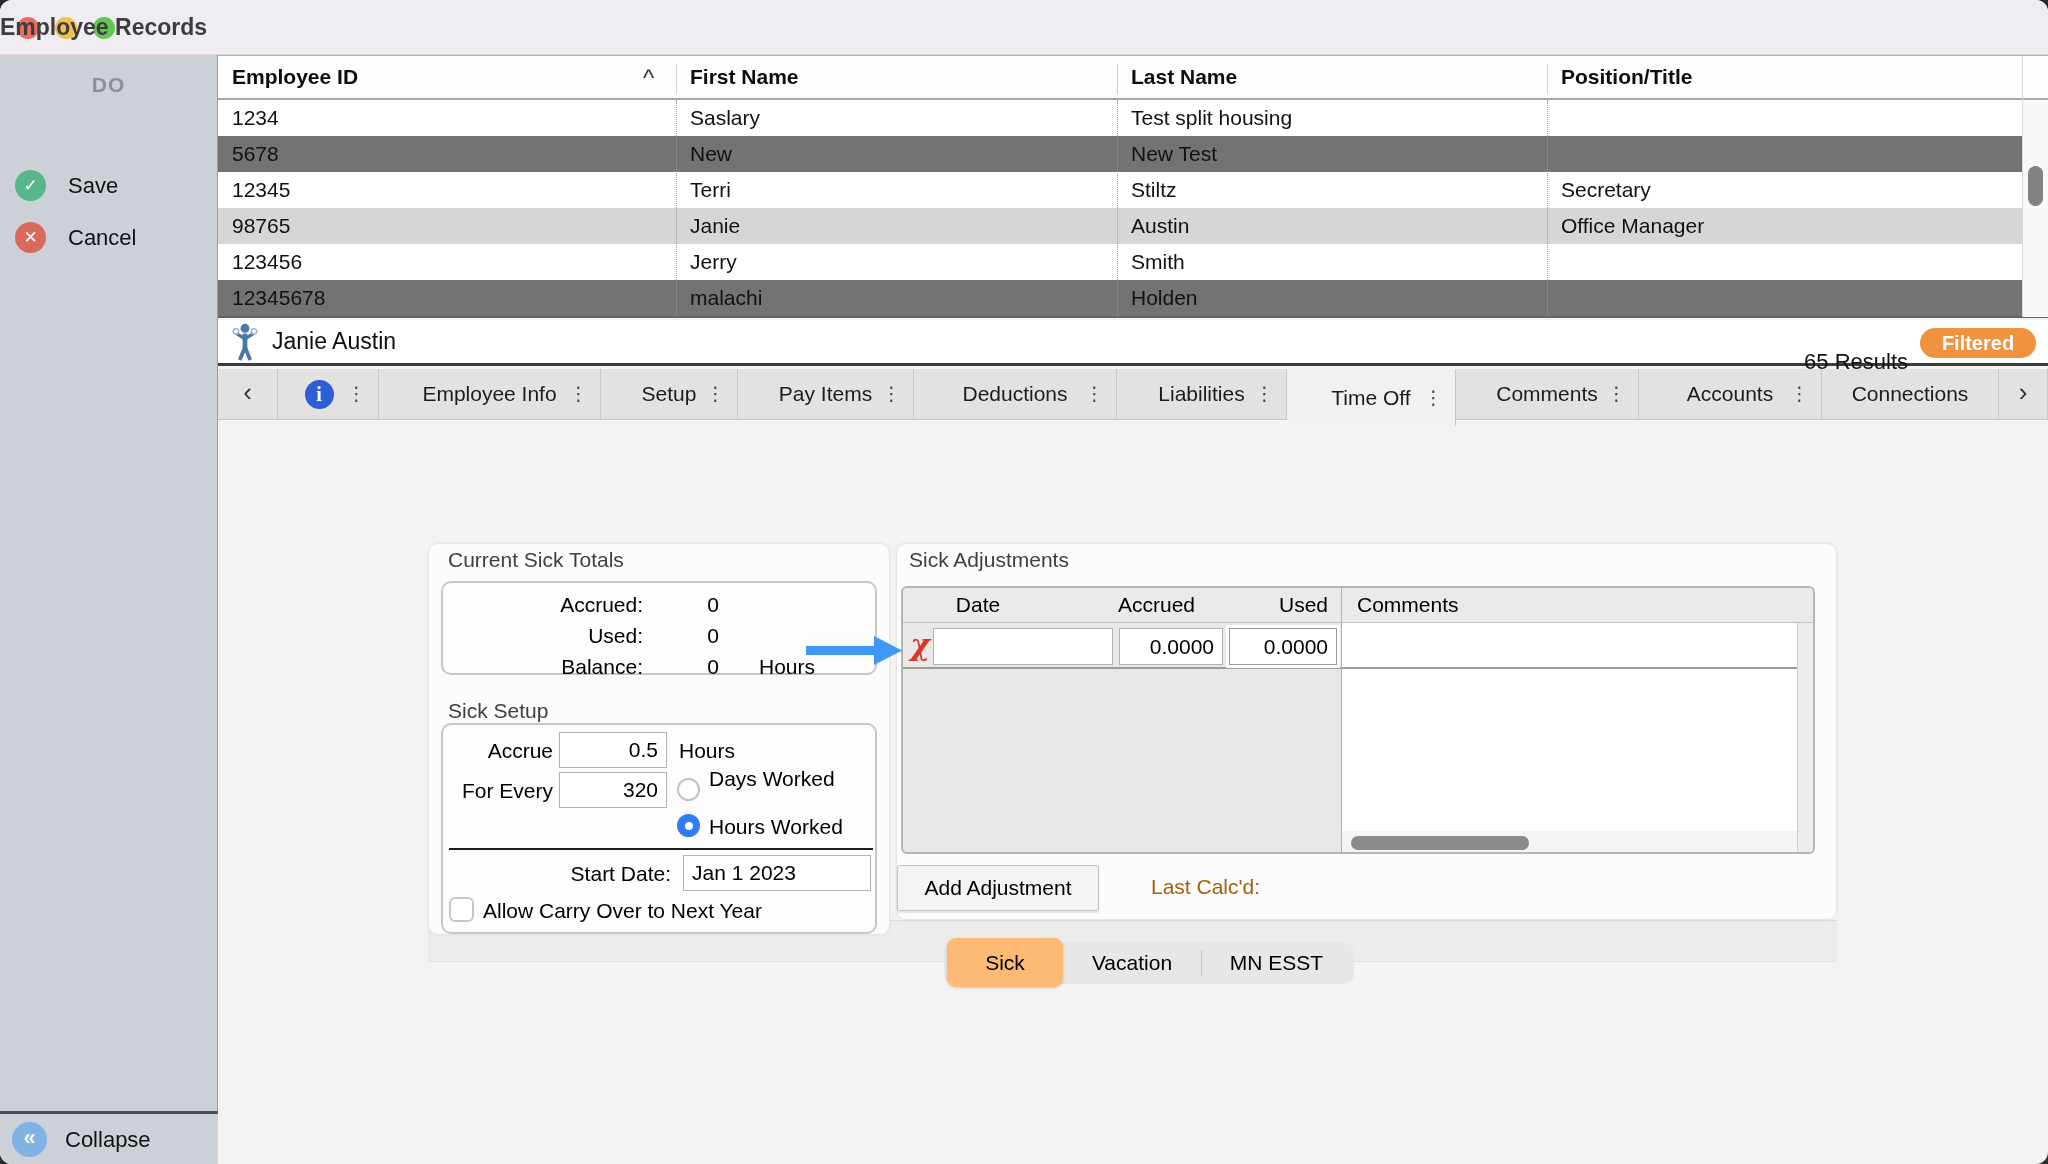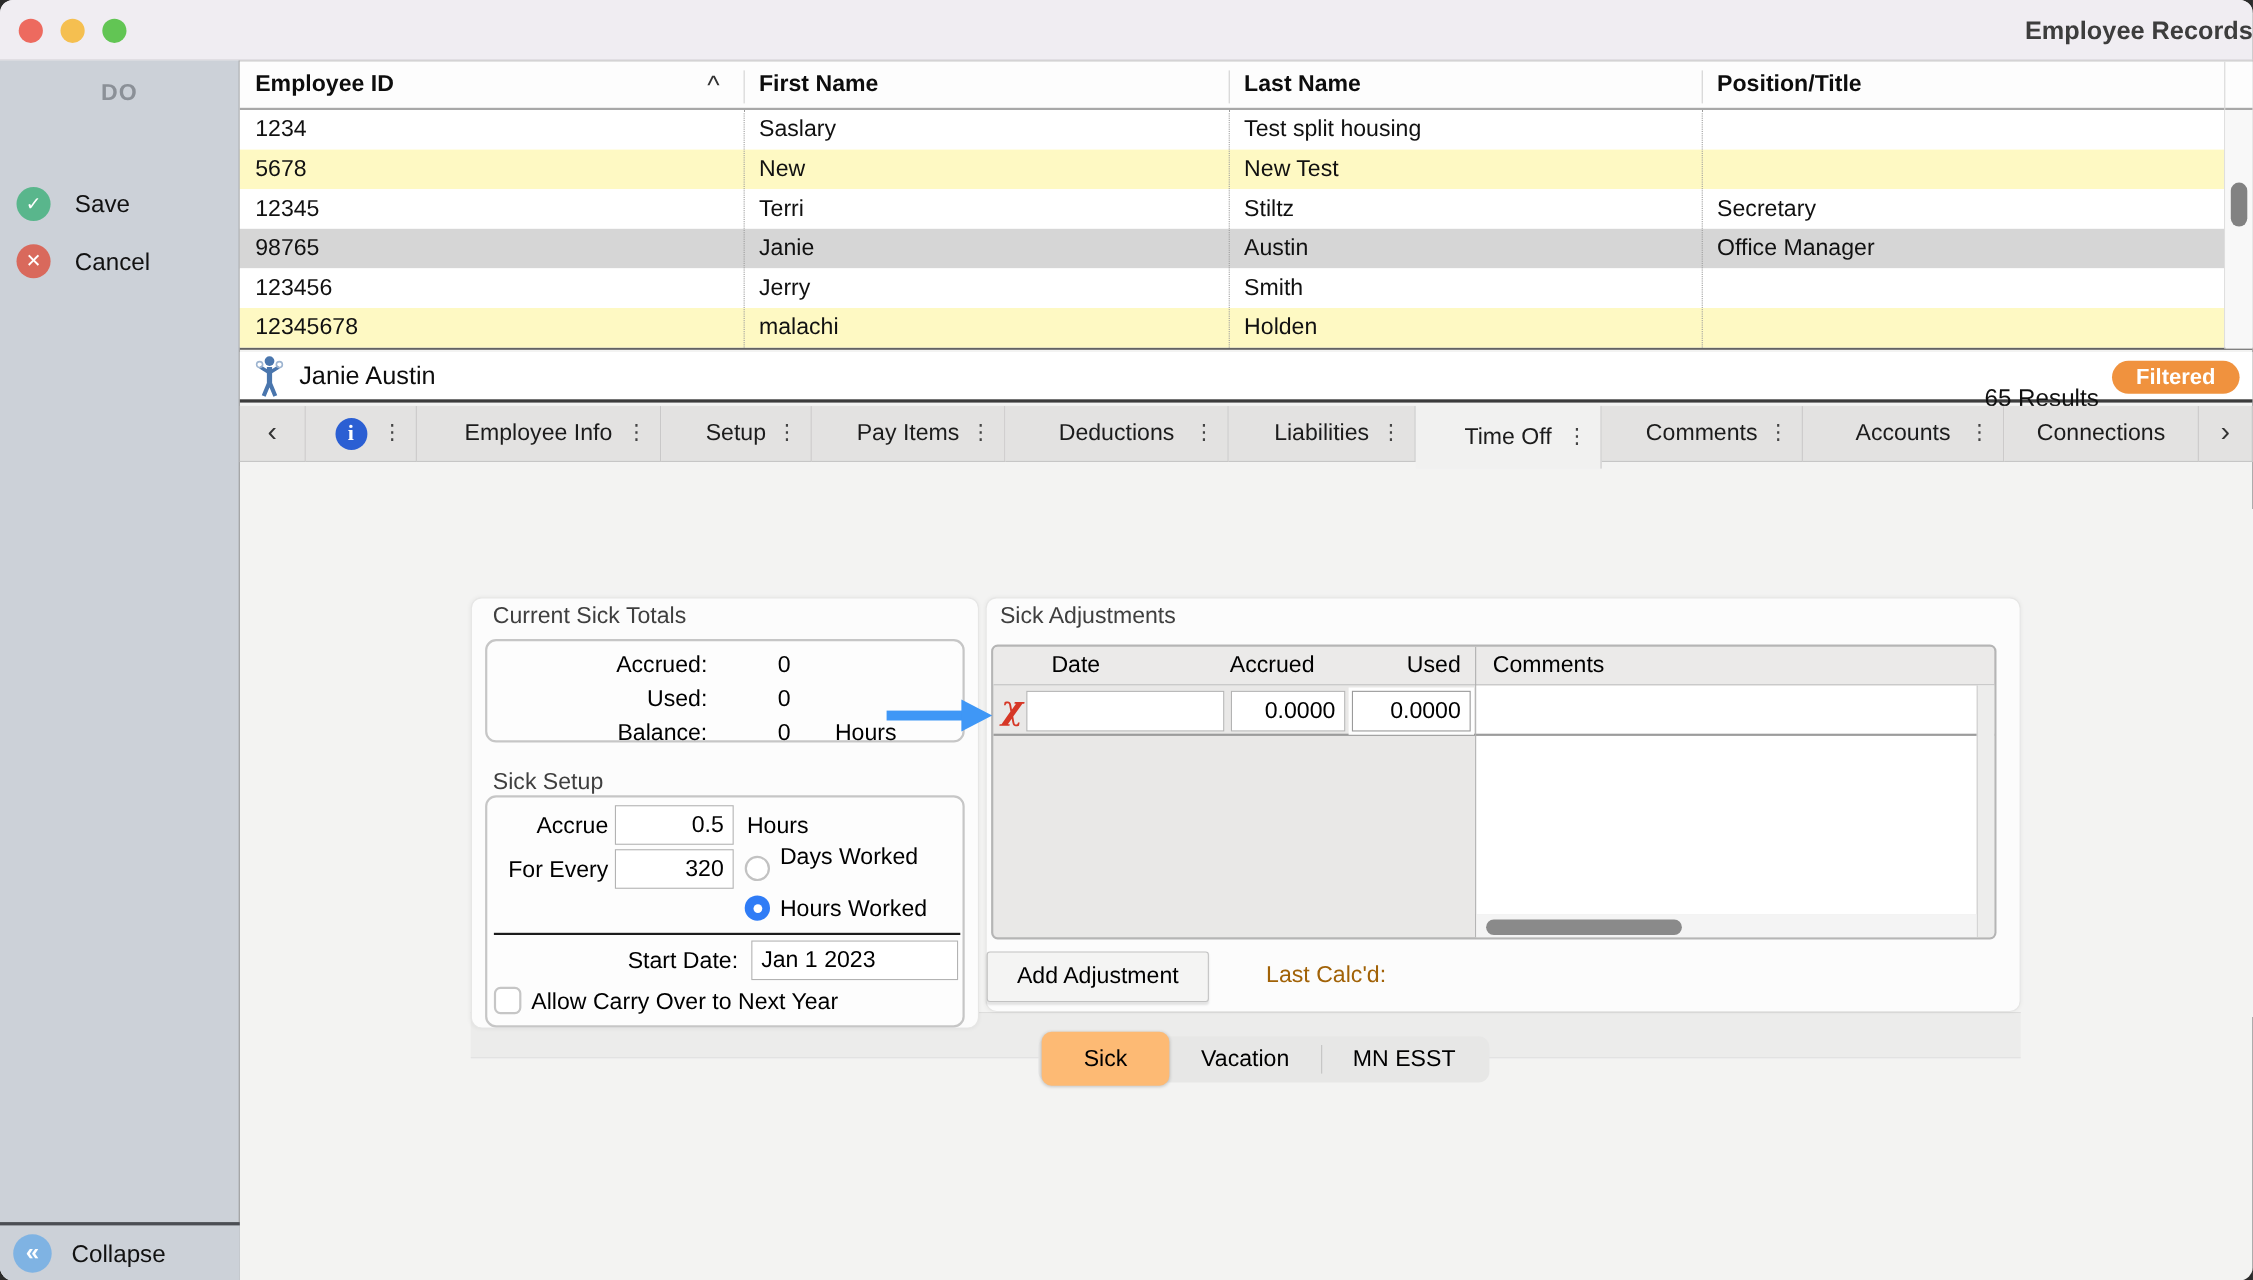--- a/index.html
+++ b/index.html
@@ -1,21 +1,21 @@
 <!DOCTYPE html>
 <html><head>
 <meta charset="utf-8">
 <style>
   * { margin:0; padding:0; box-sizing:border-box; font-family:"Liberation Sans","DejaVu Sans",sans-serif; }
   html,body { background:#2b2b2b; }
   #win { position:relative; width:2048px; height:1164px; background:#f3f3f2; border-radius:12px; overflow:hidden; }
 
   
   #titlebar { position:absolute; left:0; top:0; width:2048px; height:55px; background:#f0edf2; border-bottom:1px solid #d7d4d9; }
-  #titlebar .title { position:absolute; left:0; right:0; top:0; height:55px; line-height:55px; text-align:right; font-size:23px; font-weight:bold; color:#3d3d3d; }
+  #titlebar .title { position:absolute; left:0; right:0; top:0; height:55px; line-height:55px; text-align:left; font-size:23px; font-weight:bold; color:#3d3d3d; }
   .light { position:absolute; top:17px; width:22px; height:22px; border-radius:50%; }
   #light-close { left:17px;  background:#ed6a5f; }
   #light-min   { left:55px;  background:#f5bf50; }
   #light-zoom  { left:93px;  background:#62c554; }
 
   
   #sidebar { position:absolute; left:0; top:55px; width:218px; height:1109px; background:#ccd1d8; border-right:1px solid #9b9b9b; }
   #sidebar .do { margin-top:18px; text-align:center; font-size:21px; font-weight:bold; letter-spacing:1px; color:#8b9097; }
   .side-row { position:absolute; left:15px; display:flex; align-items:center; gap:22px; cursor:default; }
   .side-circle { width:31px; height:31px; border-radius:50%; display:flex; align-items:center; justify-content:center; color:#fff; font-size:17px; font-weight:bold; }
@@ -32,21 +32,21 @@
   #emp-table { position:absolute; left:218px; top:55px; width:1830px; height:263px; background:#fff; border-top:1px solid #b5b5b5; border-bottom:2px solid #636363; }
   #emp-head { position:absolute; left:0; top:0; width:100%; height:44px; background:#fdfdfd; border-bottom:2px solid #a8a8a8; }
   .hcell { position:absolute; top:0; height:44px; line-height:42px; font-size:21px; font-weight:bold; color:#0d0d0d; padding-left:14px; }
   #hc-id { left:0; width:458px; } #hc-first { left:458px; width:441px; } #hc-last { left:899px; width:430px; } #hc-title { left:1329px; width:475px; }
   #sort-arrow { position:absolute; left:425px; top:8px; font-size:24px; color:#333; font-weight:normal; }
   .hdiv { position:absolute; top:8px; height:30px; border-left:1px solid #d2d2d2; }
   .bdiv { position:absolute; top:44px; height:216px; border-left:1px dotted #9b9b9b; }
   .vd1 { left:458px; } .vd2 { left:899px; } .vd3 { left:1329px; }
   #vscroll-div { position:absolute; left:1804px; top:0; height:261px; border-left:1px solid #d8d8d8; }
   .erow { position:absolute; left:0; width:1804px; height:36px; background:#fff; }
-  .erow.alt { background:#fef9c3; }
+  .erow.alt { background:#737373; }
   .erow.selected { background:#d6d6d6; }
   .ecell { position:absolute; top:0; height:36px; line-height:35px; font-size:21px; color:#111; padding-left:14px; white-space:nowrap; overflow:hidden; }
   .ec-id { left:0; width:458px; } .ec-first { left:458px; width:441px; } .ec-last { left:899px; width:430px; } .ec-title { left:1329px; width:475px; }
   #emp-vscroll { position:absolute; left:1805px; top:44px; width:25px; height:217px; background:#f8f8f8; }
   #emp-vthumb { position:absolute; left:5px; top:66px; width:15px; height:40px; border-radius:8px; background:#828282; }
 
   
   #record-bar { position:absolute; left:218px; top:320px; width:1830px; height:46px; background:#fff; border-bottom:3px solid #3c3c3c; display:flex; align-items:center; padding-left:14px; gap:14px; }
   #record-bar .rname { font-size:23px; color:#0d0d0d; }
   #results { position:absolute; right:140px; font-size:22px; color:#111;margin-top:41px; }

